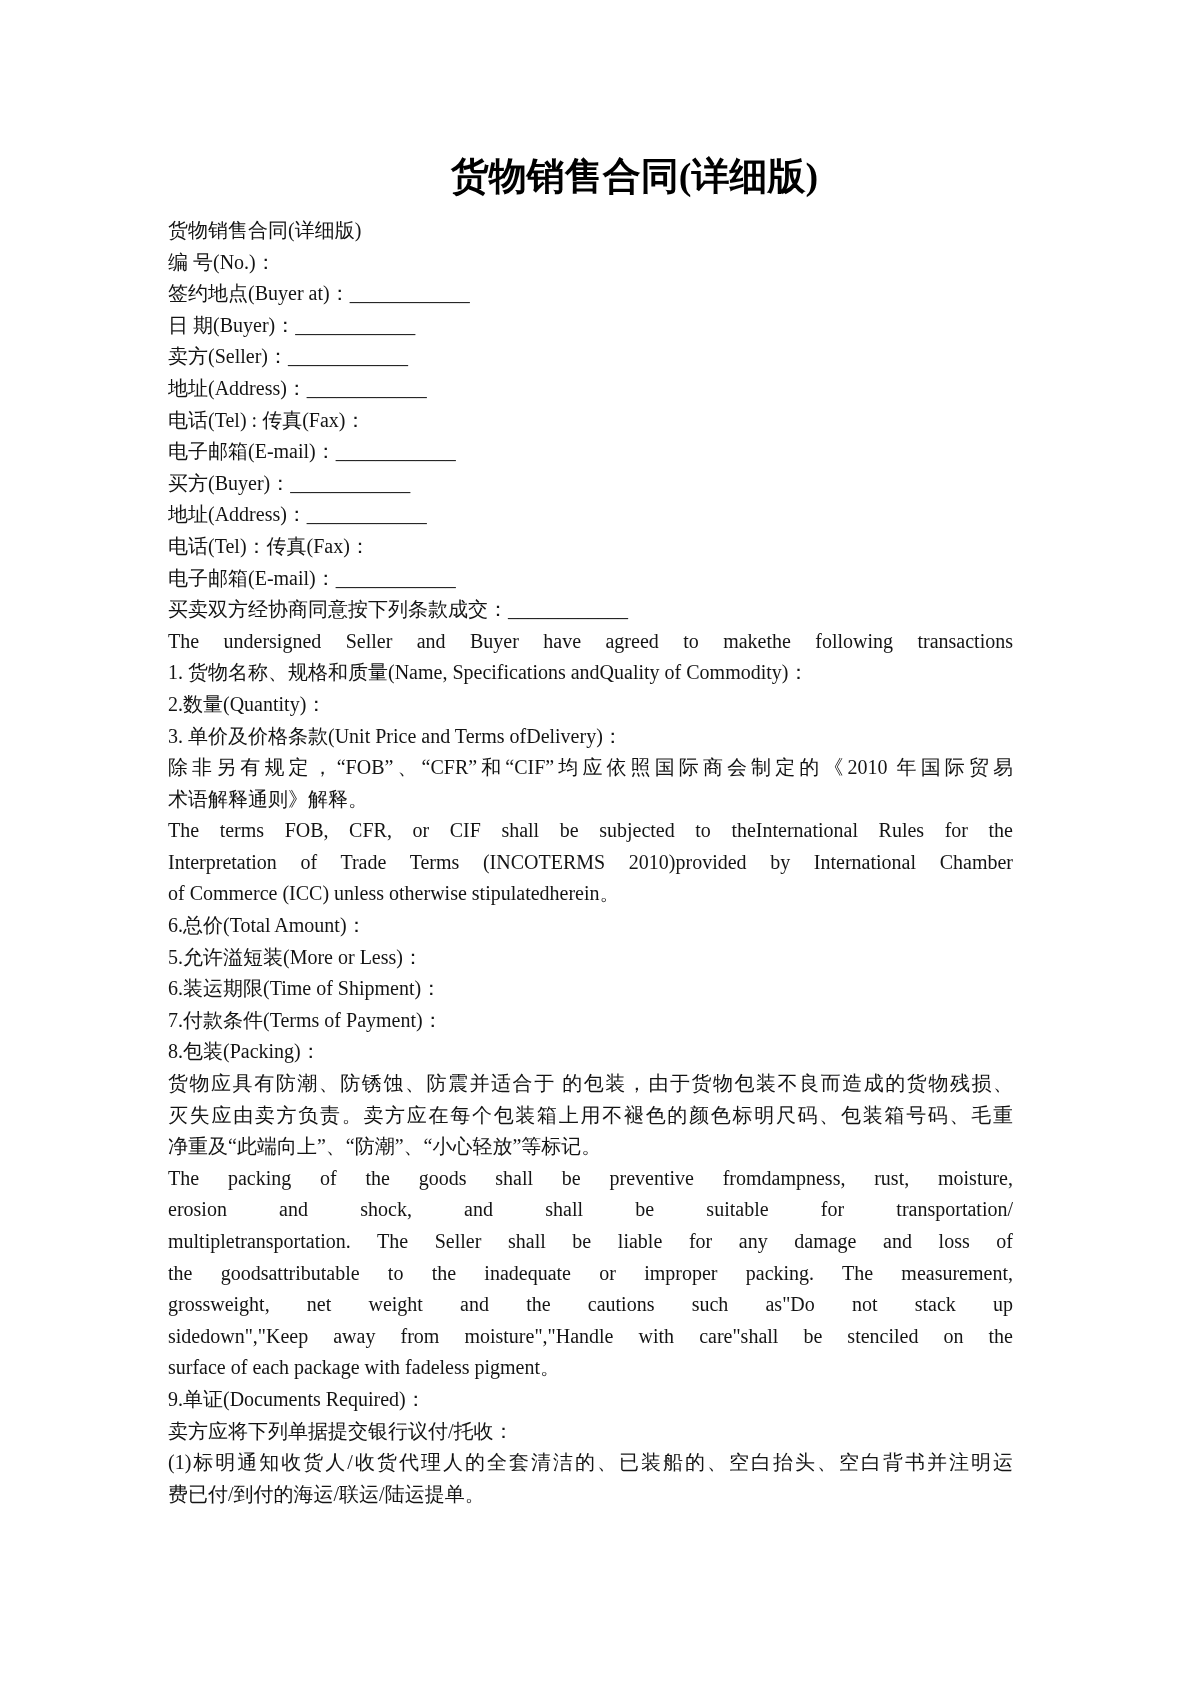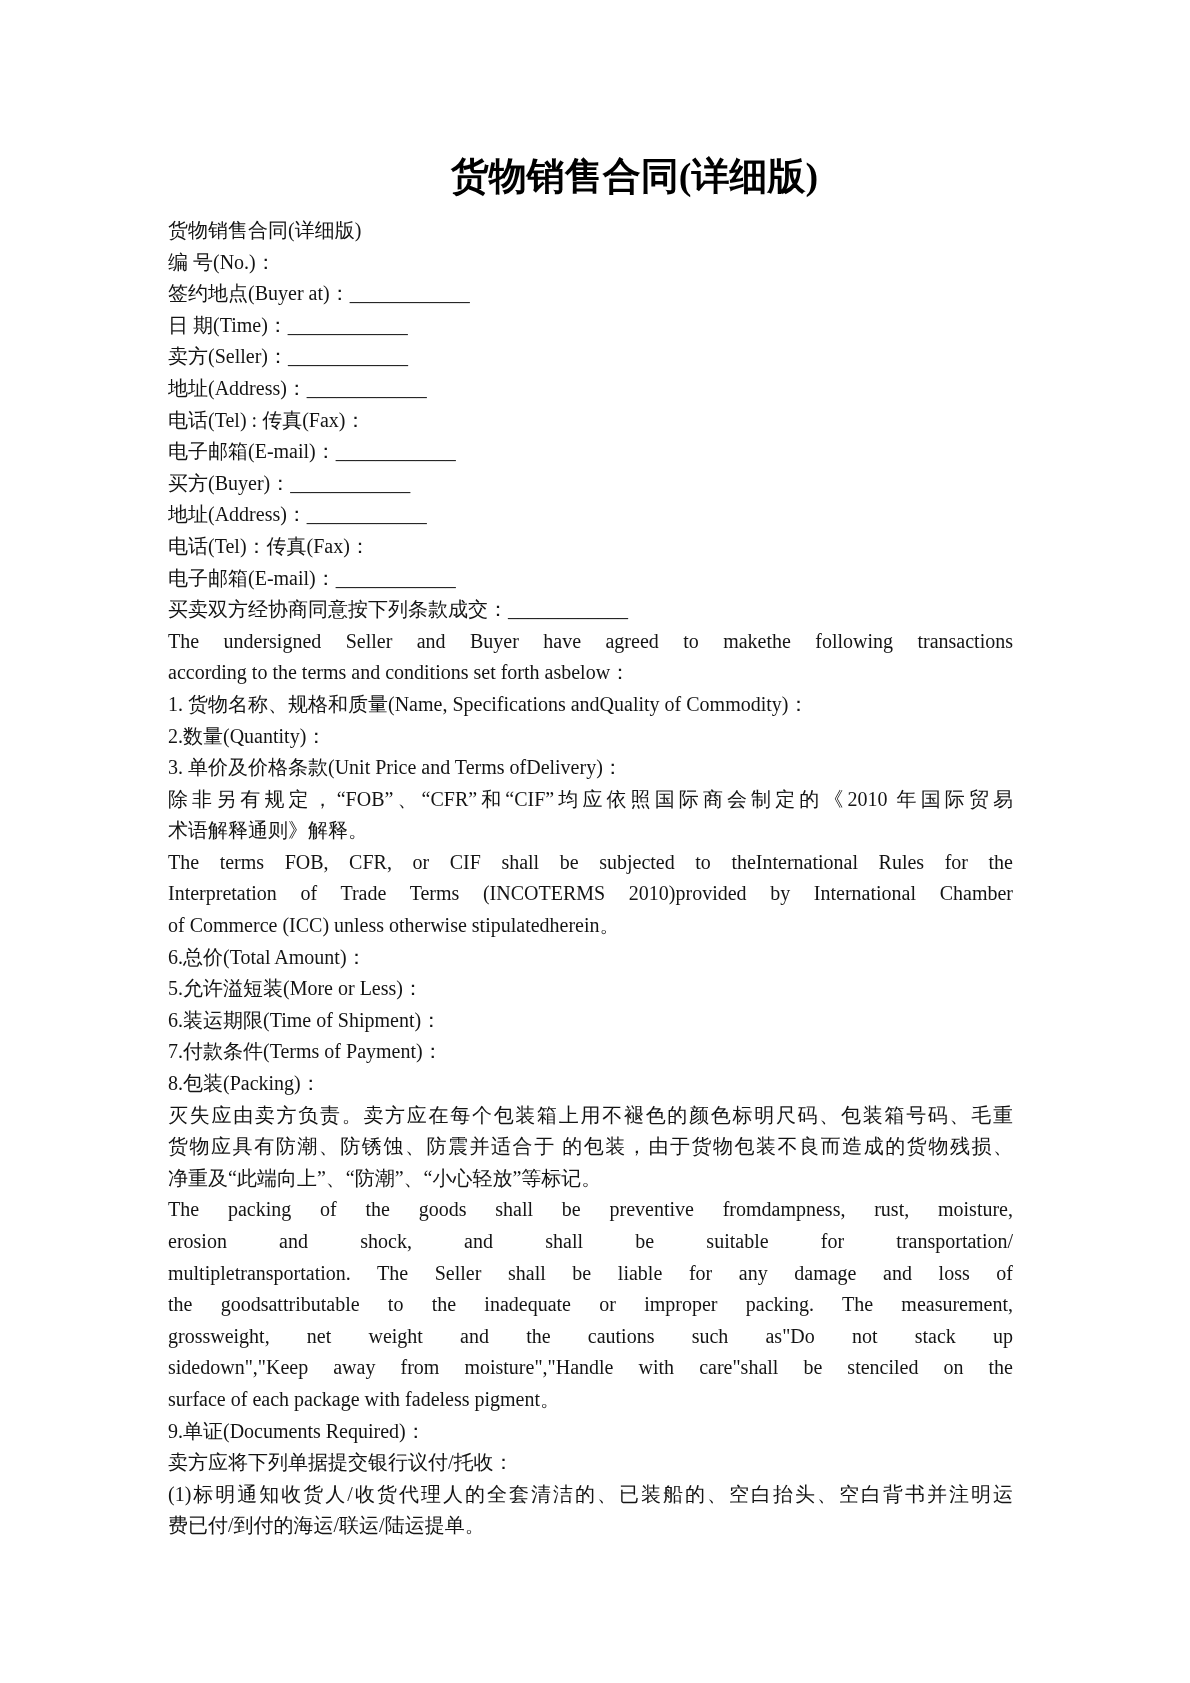--- a/index.html
+++ b/index.html
@@ -44,47 +44,46 @@
 </style>
 </head>
 <body>
 
 <div class="page">
   <h1 class="doc-title">货物销售合同(详细版)</h1>
   <div class="doc-body">
       <div class="line">货物销售合同(详细版)</div>
       <div class="line">编 号(No.)：</div>
       <div class="line">签约地点(Buyer at)：____________</div>
-      <div class="line">日 期(Time)：____________</div>
+      <div class="line">日 期(Buyer)：____________</div>
       <div class="line">卖方(Seller)：____________</div>
       <div class="line">地址(Address)：____________</div>
       <div class="line">电话(Tel) : 传真(Fax)：</div>
       <div class="line">电子邮箱(E-mail)：____________</div>
       <div class="line">买方(Buyer)：____________</div>
       <div class="line">地址(Address)：____________</div>
       <div class="line">电话(Tel)：传真(Fax)：</div>
       <div class="line">电子邮箱(E-mail)：____________</div>
       <div class="line">买卖双方经协商同意按下列条款成交：____________</div>
       <div class="line stretch">The undersigned Seller and Buyer have agreed to makethe following transactions</div>
-      <div class="line">according to the terms and conditions set forth asbelow：</div>
       <div class="line">1. 货物名称、规格和质量(Name, Specifications andQuality of Commodity)：</div>
       <div class="line">2.数量(Quantity)：</div>
       <div class="line">3. 单价及价格条款(Unit Price and Terms ofDelivery)：</div>
       <div class="line stretch">除非另有规定，“FOB”、“CFR”和“CIF”均应依照国际商会制定的《2010 年国际贸易</div>
       <div class="line">术语解释通则》解释。</div>
       <div class="line stretch">The terms FOB, CFR, or CIF shall be subjected to theInternational Rules for the</div>
       <div class="line stretch">Interpretation of Trade Terms (INCOTERMS 2010)provided by International Chamber</div>
       <div class="line">of Commerce (ICC) unless otherwise stipulatedherein。</div>
       <div class="line">6.总价(Total Amount)：</div>
       <div class="line">5.允许溢短装(More or Less)：</div>
       <div class="line">6.装运期限(Time of Shipment)：</div>
       <div class="line">7.付款条件(Terms of Payment)：</div>
       <div class="line">8.包装(Packing)：</div>
+      <div class="line stretch">货物应具有防潮、防锈蚀、防震并适合于 的包装，由于货物包装不良而造成的货物残损、</div>
       <div class="line stretch">灭失应由卖方负责。卖方应在每个包装箱上用不褪色的颜色标明尺码、包装箱号码、毛重</div>
-      <div class="line stretch">货物应具有防潮、防锈蚀、防震并适合于 的包装，由于货物包装不良而造成的货物残损、</div>
       <div class="line">净重及“此端向上”、“防潮”、“小心轻放”等标记。</div>
       <div class="line stretch">The packing of the goods shall be preventive fromdampness, rust, moisture,</div>
       <div class="line stretch">erosion and shock, and shall be suitable for transportation/</div>
       <div class="line stretch">multipletransportation. The Seller shall be liable for any damage and loss of</div>
       <div class="line stretch">the goodsattributable to the inadequate or improper packing. The measurement,</div>
       <div class="line stretch">grossweight, net weight and the cautions such as"Do not stack up</div>
       <div class="line stretch">sidedown","Keep away from moisture","Handle with care"shall be stenciled on the</div>
       <div class="line">surface of each package with fadeless pigment。</div>
       <div class="line">9.单证(Documents Required)：</div>
       <div class="line">卖方应将下列单据提交银行议付/托收：</div>

